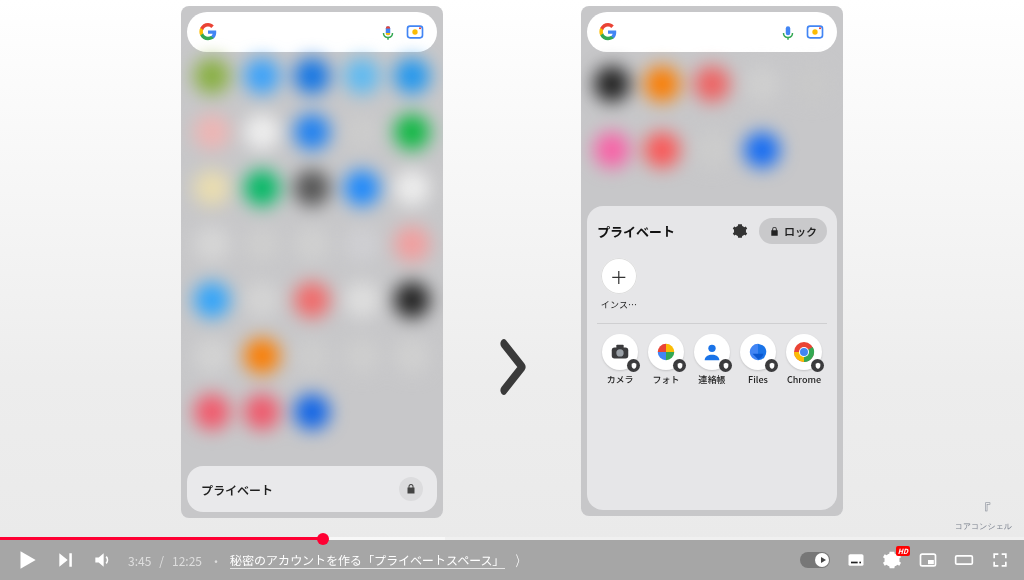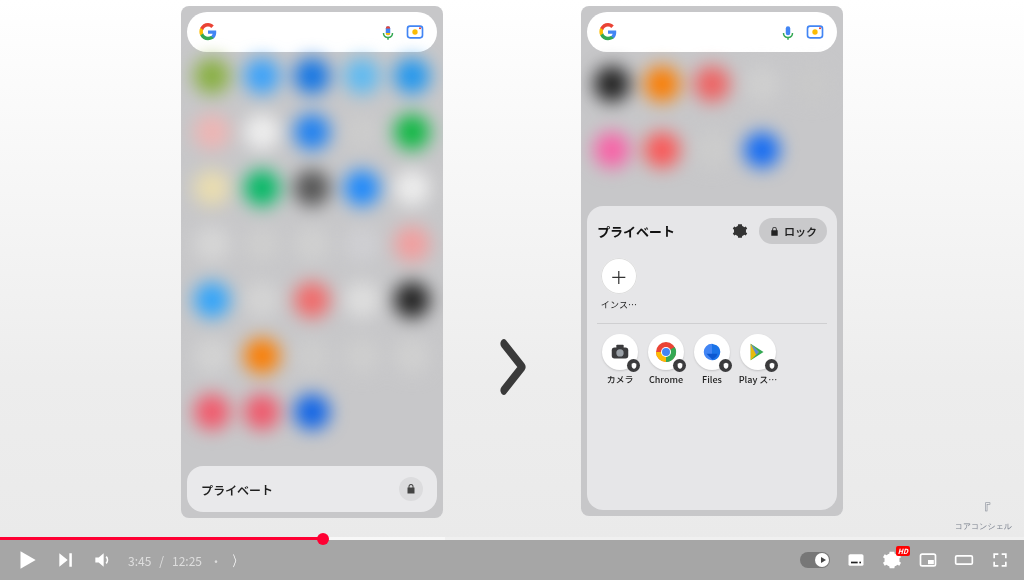--- a/index.html
+++ b/index.html
@@ -374,71 +374,85 @@
                 <circle cx="12" cy="13" r="4" fill="#9aa0a6"></circle>
                 <rect x="8" y="4" width="8" height="4" rx="1" fill="#3b3b3d"></rect>
               </svg>
               <div class="badge">
                 <svg viewBox="0 0 24 24">
                   <path fill="#fff" d="M12 2l7 3v6c0 5-3 8-7 9-4-1-7-4-7-9V5z"></path>
                 </svg>
               </div>
             </div>
           <span class="lbl">カメラ</span>
+        </div>
+        <div class="app">
+          <div class="ic">
+              <svg width="22" height="22" viewBox="0 0 24 24">
+                <path fill="#EA4335" d="M12 12V3a9 9 0 00-9 9z"></path>
+                <path fill="#FBBC05" d="M12 12h9a9 9 0 00-9-9z"></path>
+                <path fill="#34A853" d="M12 12v9a9 9 0 009-9z"></path>
+                <path fill="#4285F4" d="M12 12H3a9 9 0 009 9z"></path>
+              </svg>
+              <div class="badge">
+                <svg viewBox="0 0 24 24">
+                  <path fill="#fff" d="M12 2l7 3v6c0 5-3 8-7 9-4-1-7-4-7-9V5z"></path>
+                </svg>
+              </div>
+            </div>
+          <span class="lbl">フォト</span>
+        </div>
+        <div class="app">
+          <div class="ic">
+              <svg width="22" height="22" viewBox="0 0 24 24">
+                <circle cx="12" cy="8" r="4" fill="#1a73e8"></circle>
+                <path fill="#1a73e8" d="M4 21c0-4 4-6 8-6s8 2 8 6z"></path>
+              </svg>
+              <div class="badge">
+                <svg viewBox="0 0 24 24">
+                  <path fill="#fff" d="M12 2l7 3v6c0 5-3 8-7 9-4-1-7-4-7-9V5z"></path>
+                </svg>
+              </div>
+            </div>
+          <span class="lbl">連絡帳</span>
+        </div>
+        <div class="app">
+          <div class="ic">
+              <svg width="22" height="22" viewBox="0 0 24 24">
+                <circle cx="12" cy="12" r="11" fill="#fff"></circle>
+                <path fill="#4285F4" d="M12 3a9 9 0 000 18V3z"></path>
+                <path fill="#1a73e8" d="M12 3v18a9 9 0 005-16.4z"></path>
+                <path fill="#0b57d0" d="M6 14l6 6a9 9 0 006-6z"></path>
+              </svg>
+              <div class="badge">
+                <svg viewBox="0 0 24 24">
+                  <path fill="#fff" d="M12 2l7 3v6c0 5-3 8-7 9-4-1-7-4-7-9V5z"></path>
+                </svg>
+              </div>
+            </div>
+          <span class="lbl">Files</span>
         </div>
         <div class="app">
           <div class="ic">
               <svg width="24" height="24" viewBox="0 0 24 24">
                 <circle cx="12" cy="12" r="11" fill="#fff"></circle>
                 <circle cx="12" cy="12" r="10" fill="#EA4335"></circle>
                 <path fill="#FBBC05" d="M2 12a10 10 0 0010 10l3-10z"></path>
                 <path fill="#34A853" d="M12 22a10 10 0 008.7-15L12 12z"></path>
                 <circle cx="12" cy="12" r="5" fill="#fff"></circle>
                 <circle cx="12" cy="12" r="4" fill="#4285F4"></circle>
               </svg>
               <div class="badge">
                 <svg viewBox="0 0 24 24">
                   <path fill="#fff" d="M12 2l7 3v6c0 5-3 8-7 9-4-1-7-4-7-9V5z"></path>
                 </svg>
               </div>
             </div>
           <span class="lbl">Chrome</span>
         </div>
-        <div class="app">
-          <div class="ic">
-              <svg width="22" height="22" viewBox="0 0 24 24">
-                <circle cx="12" cy="12" r="11" fill="#fff"></circle>
-                <path fill="#4285F4" d="M12 3a9 9 0 000 18V3z"></path>
-                <path fill="#1a73e8" d="M12 3v18a9 9 0 005-16.4z"></path>
-                <path fill="#0b57d0" d="M6 14l6 6a9 9 0 006-6z"></path>
-              </svg>
-              <div class="badge">
-                <svg viewBox="0 0 24 24">
-                  <path fill="#fff" d="M12 2l7 3v6c0 5-3 8-7 9-4-1-7-4-7-9V5z"></path>
-                </svg>
-              </div>
-            </div>
-          <span class="lbl">Files</span>
-        </div>
-        <div class="app">
-          <div class="ic">
-              <svg width="22" height="22" viewBox="0 0 24 24">
-                <path fill="#34A853" d="M4 3l14 9L4 21z"></path>
-                <path fill="#FBBC05" d="M4 3l9 9-9 9z" opacity=".9"></path>
-                <path fill="#EA4335" d="M13 12l5-3-5 3 5 3z"></path>
-                <path fill="#4285F4" d="M4 3l9 9-3 3z" opacity=".85"></path>
-              </svg>
-              <div class="badge">
-                <svg viewBox="0 0 24 24">
-                  <path fill="#fff" d="M12 2l7 3v6c0 5-3 8-7 9-4-1-7-4-7-9V5z"></path>
-                </svg>
-              </div>
-            </div>
-          <span class="lbl">Play ス…</span>
-        </div>
       </div>
     </div>
   </div>
 
   <div class="watermark">
     <div class="k">『</div>
     <span>コアコンシェル</span>
   </div>
 </div>
 
@@ -463,20 +477,21 @@
         <svg viewBox="0 0 24 24">
           <path d="M4 9v6h4l6 5V4L8 9z"></path>
           <path d="M17 8a6 6 0 010 8" fill="none" stroke="#fff" stroke-width="2"></path>
         </svg>
       </div>
     <div class="chapter">
       <span>3:45</span>
       <span>/</span>
       <span>12:25</span>
       <span>・</span>
+      <a href="#">秘密のアカウントを作る「プライベートスペース」</a>
       <span class="ch">〉</span>
     </div>
     <div class="spacer"></div>
     <div class="ctrl">
         <div class="autoplay">
           <div class="knob"></div>
         </div>
       </div>
     <div class="ctrl">
         <svg viewBox="0 0 24 24">

